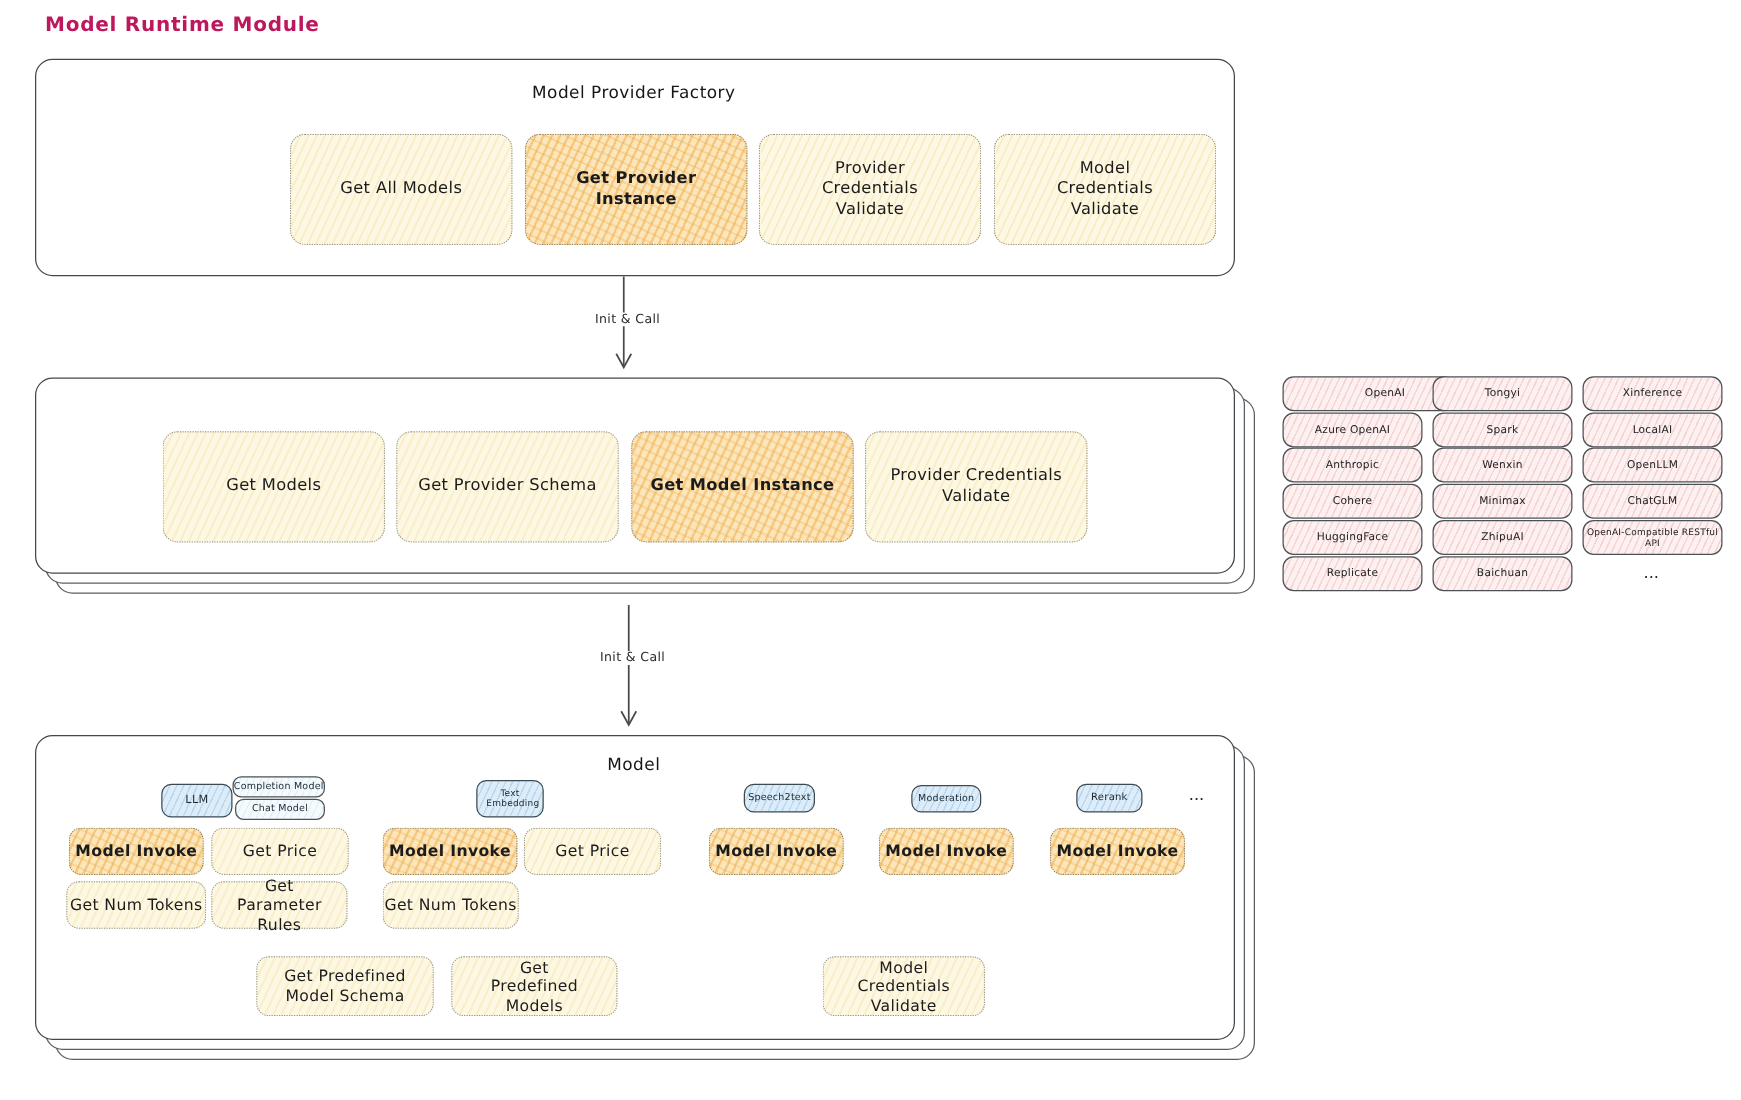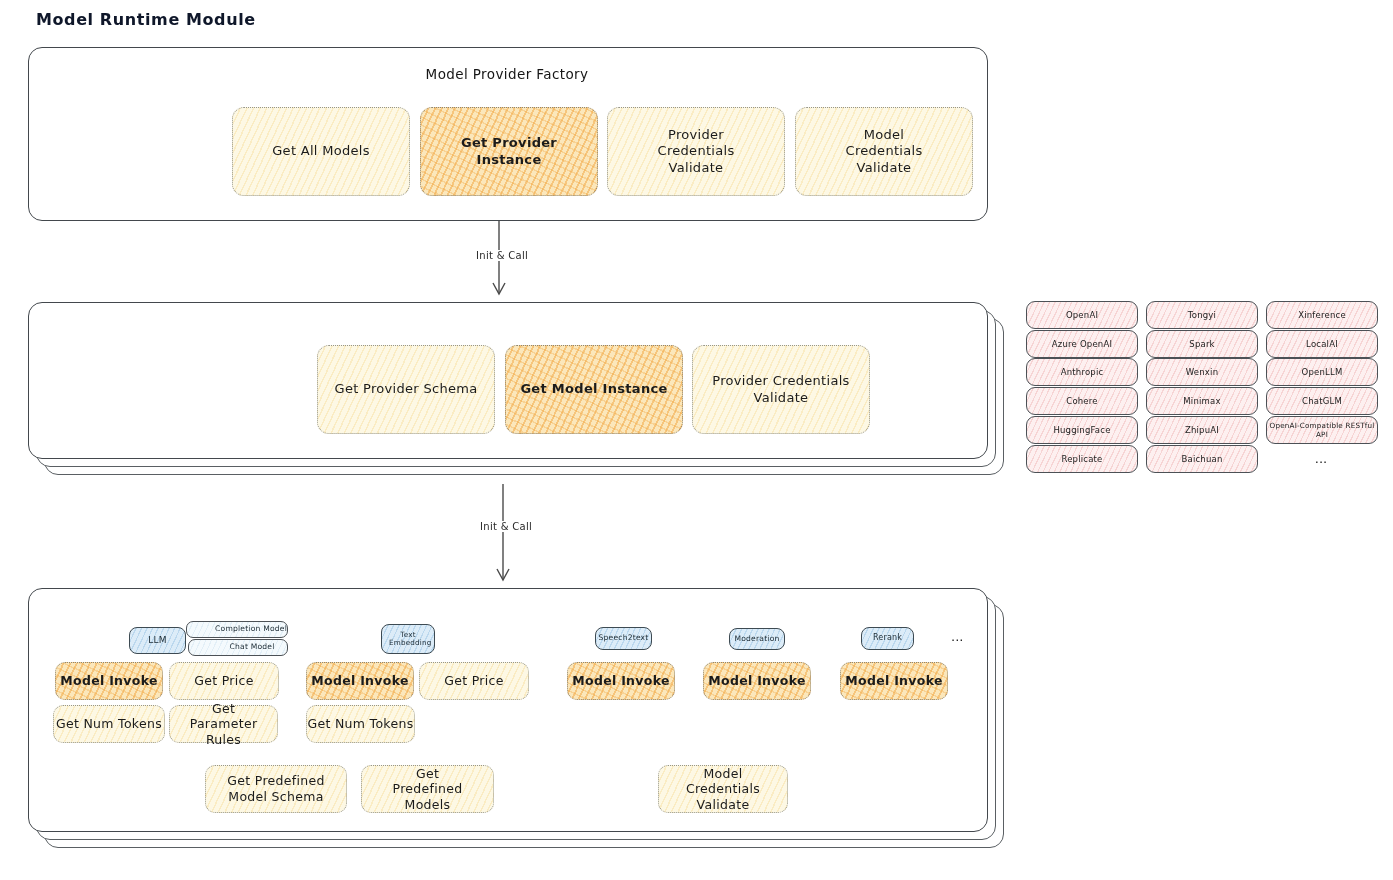--- a/index.html
+++ b/index.html
@@ -11,21 +11,21 @@
   .big-box{
     position:absolute;background:#ffffff;border:1.6px solid #43484d;border-radius:14px;z-index:2;
   }
   .stack-layer{
     position:absolute;background:#ffffff;border:1.4px solid #5a5f63;border-radius:14px;z-index:1;
   }
   .box-title{
     position:absolute;text-align:center;font-size:13.5px;letter-spacing:.4px;color:#161616;z-index:3;
   }
   .page-title{
-    position:absolute;left:36px;top:10px;font-size:16px;font-weight:bold;letter-spacing:.6px;color:#0f172a;
+    position:absolute;left:36px;top:10px;font-size:16px;font-weight:bold;letter-spacing:.6px;color:#be185d;
   }
   
   .btn{
     position:absolute;display:flex;align-items:center;justify-content:center;text-align:center;
     border-radius:12px;font-size:13px;letter-spacing:.3px;line-height:1.25;z-index:3;color:#1b1b1b;
   }
   .btn.yellow{
     background-color:#fdf8e4;
     background-image:repeating-linear-gradient(115deg,rgba(243,208,118,.30) 0px,rgba(243,208,118,.30) 1.4px,transparent 1.4px,transparent 6px);
     border:1.6px dotted #96968a;
@@ -56,21 +56,21 @@
   .tag{
     position:absolute;display:flex;align-items:center;justify-content:center;text-align:center;
     border:1.3px solid #3d4a52;border-radius:8px;
     background-color:#dcecf8;
     background-image:repeating-linear-gradient(115deg,rgba(126,178,219,.35) 0px,rgba(126,178,219,.35) 1.2px,transparent 1.2px,transparent 5px);
     font-size:9px;letter-spacing:.2px;color:#1b2a33;z-index:3;line-height:1.1;
   }
   .tag.light{
     background-color:#f4fafd;
     background-image:repeating-linear-gradient(115deg,rgba(150,190,220,.18) 0px,rgba(150,190,220,.18) 1px,transparent 1px,transparent 5px);
-    border:1.2px solid #4c5156;border-radius:7px;font-size:7.6px;padding-left:28px;
+    border:1.2px solid #4c5156;border-radius:7px;font-size:7.6px;
   }
   .tag-ellipsis{position:absolute;font-size:13px;color:#222;z-index:3;}
   
   .arrow{position:absolute;z-index:3;}
   .arrow-label{
     position:absolute;background:#ffffff;padding:0 4px;font-size:10px;letter-spacing:.3px;color:#2a2a2a;z-index:4;
   }
 </style>
 </head>
 <body>
@@ -98,31 +98,34 @@
   <svg class="arrow" style="left:491px;top:221px;" width="16" height="76" viewBox="0 0 16 76">
     <line x1="8" y1="0" x2="8" y2="72" stroke="#4a4a4a" stroke-width="1.4"></line>
     <polyline points="2,62 8,73 14,62" fill="none" stroke="#4a4a4a" stroke-width="1.4"></polyline>
   </svg>
   <div class="arrow-label" style="left:472px;top:250px;">Init &amp; Call</div>
 
   <div class="stack-layer" style="left:44px;top:318px;width:958px;height:155px;"></div>
   <div class="stack-layer" style="left:36px;top:310px;width:958px;height:155px;"></div>
   <div class="big-box" style="left:28px;top:302px;width:958px;height:155px;"></div>
 
+  <div class="btn yellow" style="left:130px;top:345px;width:176px;height:87px;">
+    <span>Get Models</span>
+  </div>
   <div class="btn yellow" style="left:317px;top:345px;width:176px;height:87px;">
     <span>Get Provider Schema</span>
   </div>
   <div class="btn orange" style="left:505px;top:345px;width:176px;height:87px;">
     <span>Get Model Instance</span>
   </div>
   <div class="btn yellow" style="left:692px;top:345px;width:176px;height:87px;">
     <span style="width:140px;">Provider Credentials Validate</span>
   </div>
 
-  <div class="chip" style="left:1026px;top:301px;">
+  <div class="chip" style="left:1026px;top:301px;padding-left:26px;">
       <span>OpenAI</span>
     </div>
   <div class="chip" style="left:1146px;top:301px;">
       <span>Tongyi</span>
     </div>
   <div class="chip" style="left:1266px;top:301px;">
       <span>Xinference</span>
     </div>
 
   <div class="chip" style="left:1026px;top:330px;">
@@ -175,20 +178,21 @@
 
   <svg class="arrow" style="left:495px;top:484px;" width="16" height="99" viewBox="0 0 16 99">
     <line x1="8" y1="0" x2="8" y2="95" stroke="#4a4a4a" stroke-width="1.4"></line>
     <polyline points="2,85 8,96 14,85" fill="none" stroke="#4a4a4a" stroke-width="1.4"></polyline>
   </svg>
   <div class="arrow-label" style="left:476px;top:521px;">Init &amp; Call</div>
 
   <div class="stack-layer" style="left:44px;top:604px;width:958px;height:242px;"></div>
   <div class="stack-layer" style="left:36px;top:596px;width:958px;height:242px;"></div>
   <div class="big-box" style="left:28px;top:588px;width:958px;height:242px;"></div>
+  <div class="box-title" style="left:28px;top:604px;width:958px;">Model</div>
 
   <div class="tag" style="left:129px;top:627px;width:55px;height:25px;">
       <span>LLM</span>
     </div>
   <div class="tag light" style="left:186px;top:621px;width:72px;height:15px;">
       <span>Completion Model</span>
     </div>
   <div class="tag light" style="left:188px;top:639px;width:70px;height:15px;">
       <span>Chat Model</span>
     </div>

